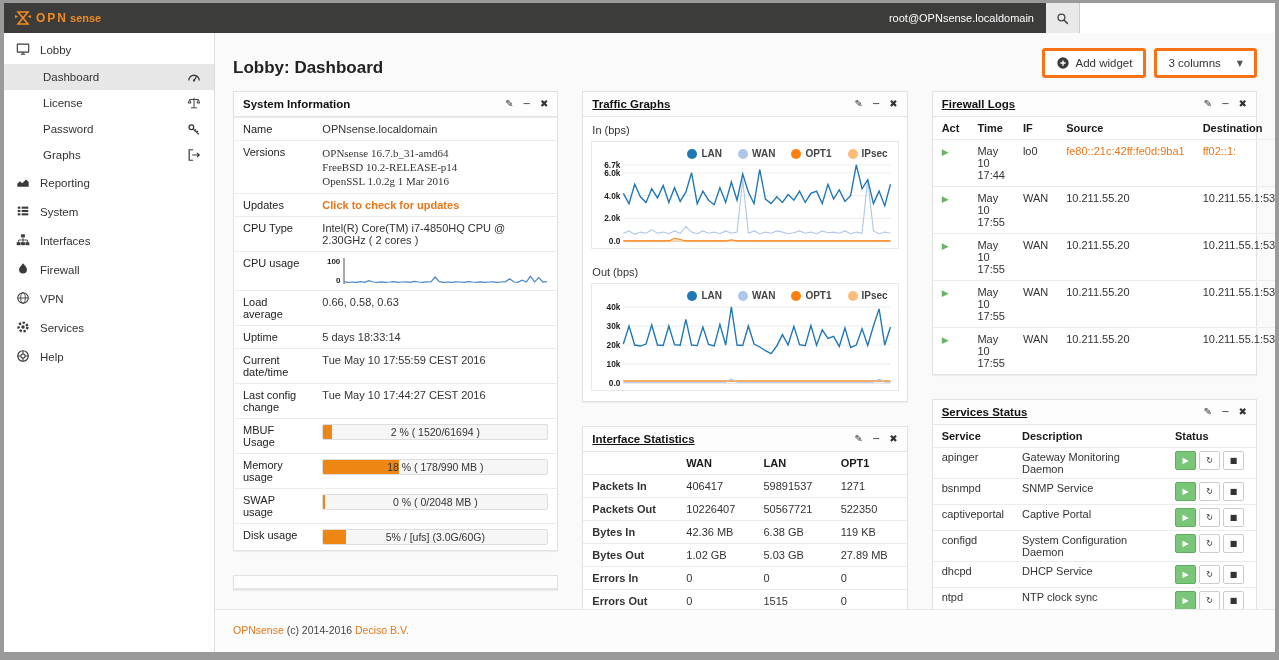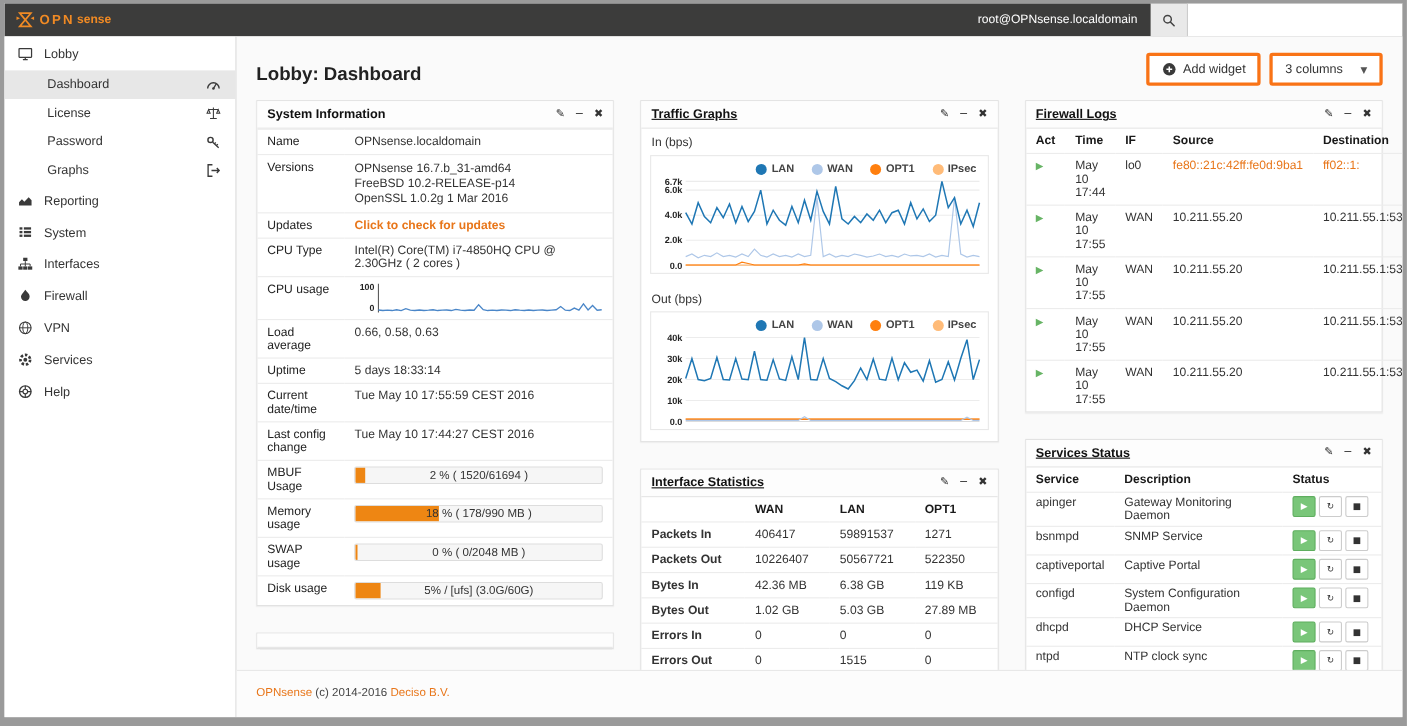--- a/index.html
+++ b/index.html
@@ -50,21 +50,21 @@
   .w-tools span { font-size:10px; color:#333; cursor:pointer; line-height:1; }
   .glyph { font-family:"DejaVu Sans",sans-serif; }
 
   table { width:100%; border-collapse:collapse; font-size:11px; color:#333; }
   td,th { padding:5px 9px; text-align:left; vertical-align:top; }
   tbody tr td { border-top:1px solid #ececec; }
   thead th { font-weight:bold; color:#1a1a1a; }
 
   
   .si-label { width:95px; color:#222; }
-  .si-lines div { line-height:14px; }
+  .si-lines div { line-height:14px;font-family:Liberation Serif, serif; }
   .link-orange { color:#e8761a; font-weight:bold; cursor:pointer; text-decoration:none; }
   .pbar { position:relative; height:16px; background:#f6f6f6; border:1px solid #ddd; border-radius:2px; overflow:hidden; }
   .pfill { position:absolute; left:0; top:0; bottom:0; background:#ee8613; }
   .plabel { position:relative; text-align:center; font-size:10.5px; line-height:14px; color:#333; }
   .spark-row { display:flex; align-items:stretch; gap:3px; }
   .spark-ticks { display:flex; flex-direction:column; justify-content:space-between; font-size:8px; font-weight:bold; color:#222; text-align:right; width:18px; }
 
   
   .chart-section-label { padding:7px 9px 5px; font-size:11px; color:#333; }
   .chart-panel { margin:0 8px 10px; border:1px solid #e8e8e8; background:#fff; padding:4px 2px 2px; }

